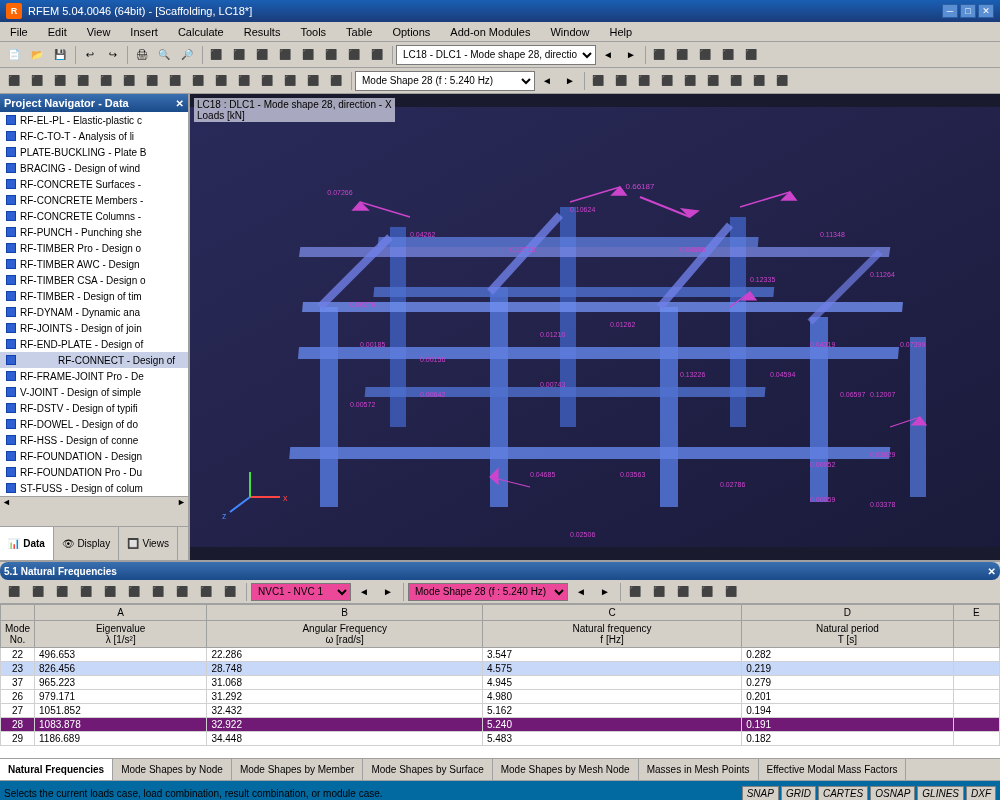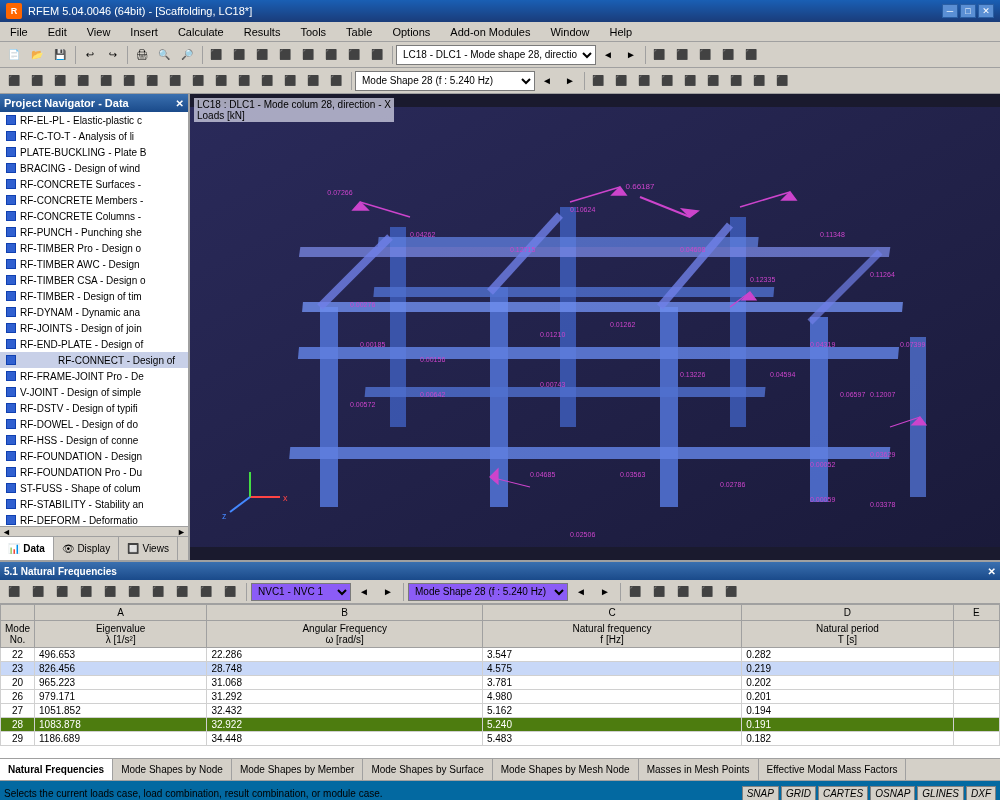--- a/index.html
+++ b/index.html
@@ -99,21 +99,22 @@
       text-align: center;
     }
     .tree-icon { width: 14px; height: 14px; margin-right: 2px; flex-shrink: 0; display: flex; align-items: center; justify-content: center; }
     .icon-sq { width: 10px; height: 10px; border: 1px solid #666; background: #e8e8e8; }
     .icon-sq.blue { background: #3060d0; border-color: #1040b0; }
     
     #panel-tabs {
       display: flex;
       background: #d4d0c8;
       border-top: 1px solid #a0a0a0;
-      height: 24px;
+      height: 34px;
+      margin-top: 20px;
     }
     .panel-tab {
       padding: 3px 8px;
       font-size: 10px;
       cursor: pointer;
       border-right: 1px solid #a0a0a0;
       display: flex; align-items: center; gap: 3px;
     }
     .panel-tab.active { background: white; font-weight: bold; }
     
@@ -155,33 +156,34 @@
     #bottom-panel-header {
       background: linear-gradient(to bottom, #3a70b0, #1a4a8a);
       color: white;
       height: 18px;
       display: flex;
       align-items: center;
       justify-content: space-between;
       padding: 0 4px;
       font-size: 10px;
       font-weight: bold;
+      border-radius: 8px;
     }
     #bottom-toolbar {
       height: 24px;
       background: #d4d0c8;
       display: flex;
       align-items: center;
       padding: 2px 4px;
       gap: 2px;
       border-bottom: 1px solid #a0a0a0;
     }
     .bt-combo {
       height: 18px; font-size: 10px; border: 1px solid #7a7a7a;
-      background: #8b5cf6; padding: 0 2px; min-width: 100px;
+      background: #ec4899; padding: 0 2px; min-width: 100px;
     }
     
     #freq-table-container {
       flex: 1;
       overflow: auto;
       background: white;
     }
     #freq-table {
       width: 100%;
       border-collapse: collapse;
@@ -195,21 +197,21 @@
       font-weight: normal;
       position: sticky;
       top: 0;
     }
     #freq-table td {
       border: 1px solid #d0d0d0;
       padding: 1px 4px;
       text-align: left;
     }
     #freq-table td:first-child { text-align: center; }
-    #freq-table tr.selected-row { background: #4d7c0f; color: white; }
+    #freq-table tr.selected-row { background: #701a75; color: white; }
     #freq-table tr.highlight-row { background: #c8d8f8; }
     
     #bottom-tabs {
       display: flex;
       background: #d4d0c8;
       border-top: 1px solid #a0a0a0;
       height: 22px;
       overflow-x: auto;
     }
     .bottom-tab {
@@ -489,21 +491,21 @@
         <div class="tree-item">
           <div class="tree-icon">
               <div class="icon-sq blue"></div>
             </div>
           <span>RF-FOUNDATION Pro - Du</span>
         </div>
         <div class="tree-item">
           <div class="tree-icon">
               <div class="icon-sq blue"></div>
             </div>
-          <span>ST-FUSS - Shape of colum</span>
+          <span>ST-FUSS - Design of colum</span>
         </div>
         <div class="tree-item">
           <div class="tree-icon">
               <div class="icon-sq blue"></div>
             </div>
           <span>RF-STABILITY - Stability an</span>
         </div>
         <div class="tree-item">
           <div class="tree-icon">
               <div class="icon-sq blue"></div>
@@ -520,21 +522,21 @@
 
       <div id="panel-tabs">
         <div class="panel-tab active">📊 Data</div>
         <div class="panel-tab">👁 Display</div>
         <div class="panel-tab">🔲 Views</div>
       </div>
     </div>
 
     <div id="viewport">
       <div id="viewport-label">
-        <div>LC18 : DLC1 - Mode colum 28, direction - X</div>
+        <div>LC18 : DLC1 - Mode shape 28, direction - X</div>
         <div>Loads [kN]</div>
       </div>
 
       <svg id="scaffold-svg" viewBox="0 0 810 440" preserveAspectRatio="xMidYMid meet">
 
         <defs>
           <linearGradient id="bgGrad" x1="0%" y1="0%" x2="100%" y2="100%">
             <stop offset="0%" style="stop-color:#2a2a5a;stop-opacity:1"></stop>
             <stop offset="100%" style="stop-color:#1a1a3a;stop-opacity:1"></stop>
           </linearGradient>
@@ -710,25 +712,25 @@
     </tr>
             <tr class="highlight-row">
       <td>23</td>
       <td>826.456</td>
       <td>28.748</td>
       <td>4.575</td>
       <td>0.219</td>
       <td></td>
     </tr>
             <tr>
-      <td>20</td>
+      <td>37</td>
       <td>965.223</td>
       <td>31.068</td>
-      <td>3.781</td>
-      <td>0.202</td>
+      <td>4.945</td>
+      <td>0.279</td>
       <td></td>
     </tr>
             <tr>
       <td>26</td>
       <td>979.171</td>
       <td>31.292</td>
       <td>4.980</td>
       <td>0.201</td>
       <td></td>
     </tr>

